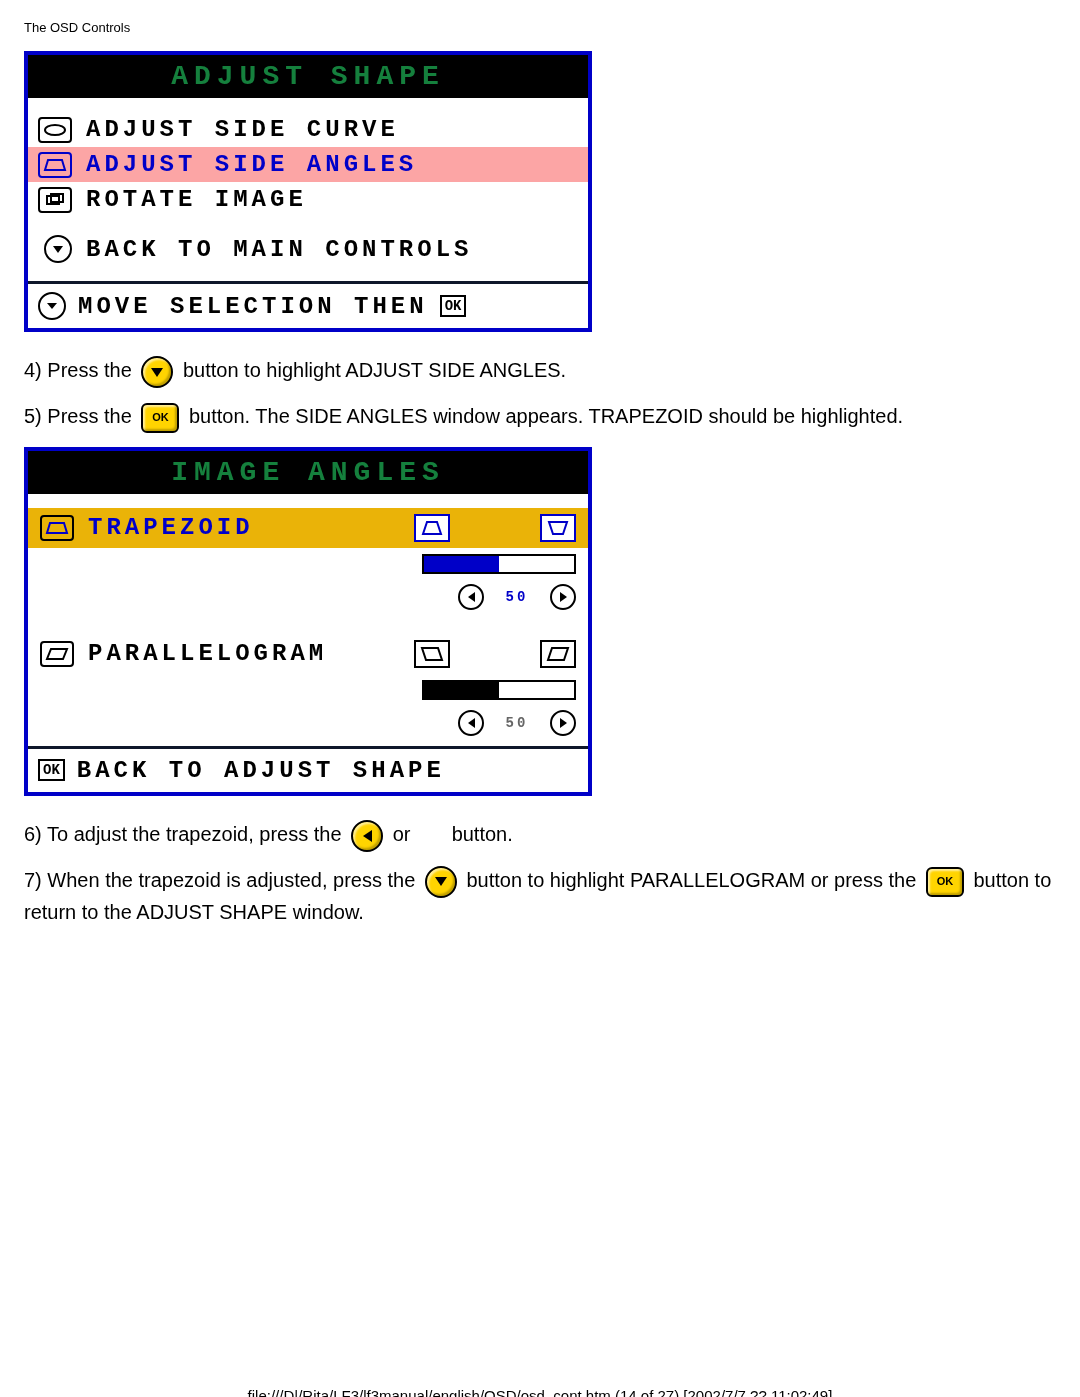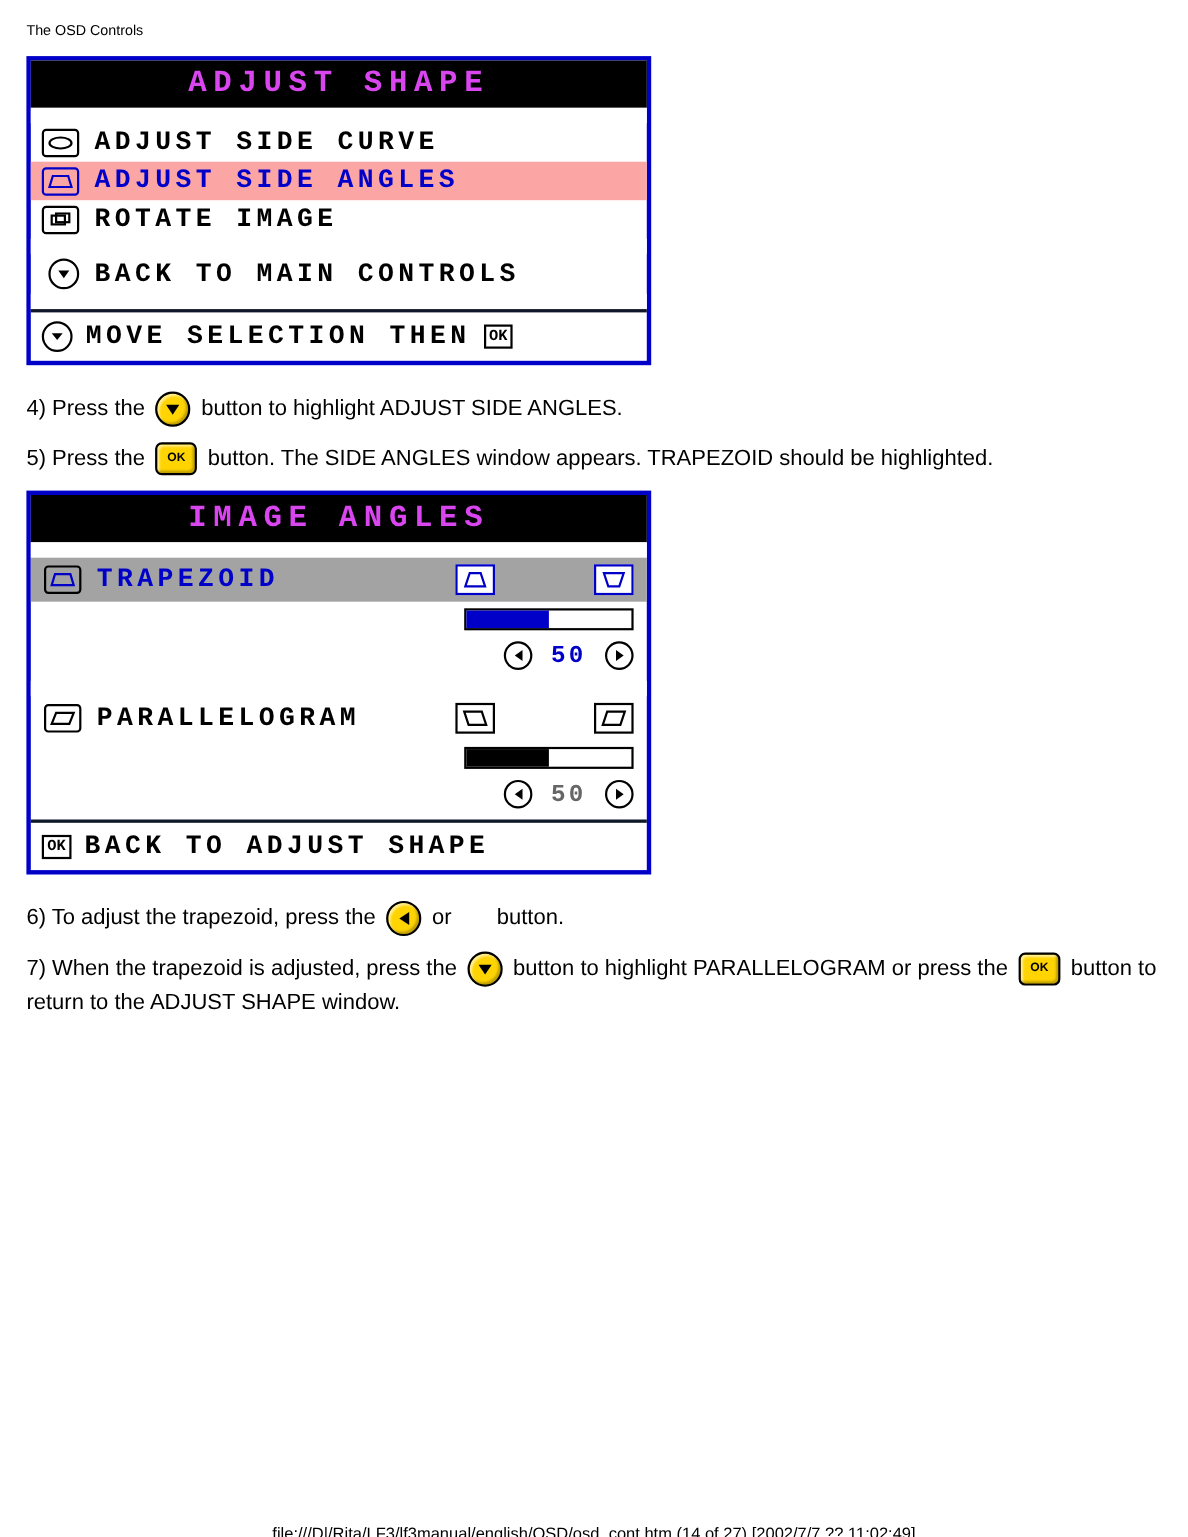--- a/index.html
+++ b/index.html
@@ -16,21 +16,21 @@
     margin-bottom: 16px;
   }
   .osd {
     border: 4px solid #0000c8;
     width: 560px;
     background: #fff;
     margin-bottom: 24px;
   }
   .osd-title {
     background: #000;
-    color: #d946ef;
+    color: #15803d;
     font-family: "Courier New", monospace;
     font-weight: bold;
     font-size: 28px;
     letter-spacing: 6px;
     text-align: center;
     padding: 6px 0 6px 0;
   }
   .osd-spacer {
     height: 14px;
     background: #fff;
@@ -119,21 +119,21 @@
   
   .sa-row {
     display: flex;
     align-items: center;
     padding: 6px 12px;
     font-family: "Courier New", monospace;
     font-weight: bold;
     font-size: 24px;
     letter-spacing: 4px;
   }
-  .sa-row.hl { background: #a3a3a3; color: #0000c8; }
+  .sa-row.hl { background: #eab308; color: #0000c8; }
   .sa-label { flex: 1; display:flex; align-items:center; gap:14px;}
   .tile {
     width: 32px; height: 24px;
     border: 2px solid #000;
     display:flex; align-items:center; justify-content:center;
     background:#fff;
   }
   .tile.blue { border-color:#0000c8; }
   .sa-glyphs { display:flex; gap:90px; }
   .slider-row {
@@ -151,21 +151,21 @@
     position:absolute; left:0; top:0; bottom:0;
     background:#0000c8;
   }
   .circ-btn {
     width:22px; height:22px; border:2px solid #000; border-radius:50%;
     display:flex; align-items:center; justify-content:center; background:#fff;
   }
   .circ-btn .arr-l { width:0;height:0;border-top:5px solid transparent;border-bottom:5px solid transparent;border-right:7px solid #000;}
   .circ-btn .arr-r { width:0;height:0;border-top:5px solid transparent;border-bottom:5px solid transparent;border-left:7px solid #000;}
   .val {
-    font-family:"Courier New",monospace; font-weight:bold; font-size:22px; color:#0000c8; letter-spacing:3px;
+    font-family:"Courier New",monospace; font-weight:bold; font-size:14px; color:#0000c8; letter-spacing:3px;
     width:46px; text-align:center;
   }
   .val.gray { color:#666; }
   .ok-box {
     border:2px solid #000; padding:0 3px; font-family:"Courier New",monospace;
     font-size:14px; font-weight:bold; letter-spacing:0;
     display:inline-flex; align-items:center; height:18px;
   }
   .small-back-circ {
     width:24px;height:24px;border:2px solid #000;border-radius:50%;

